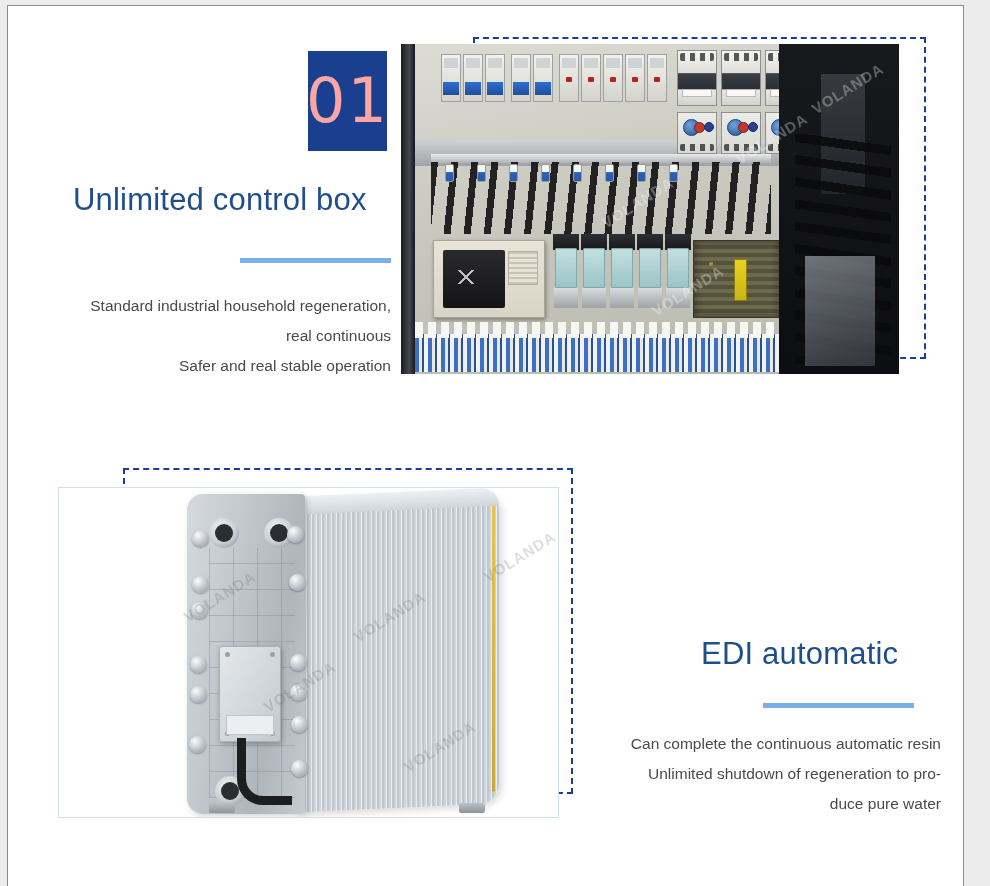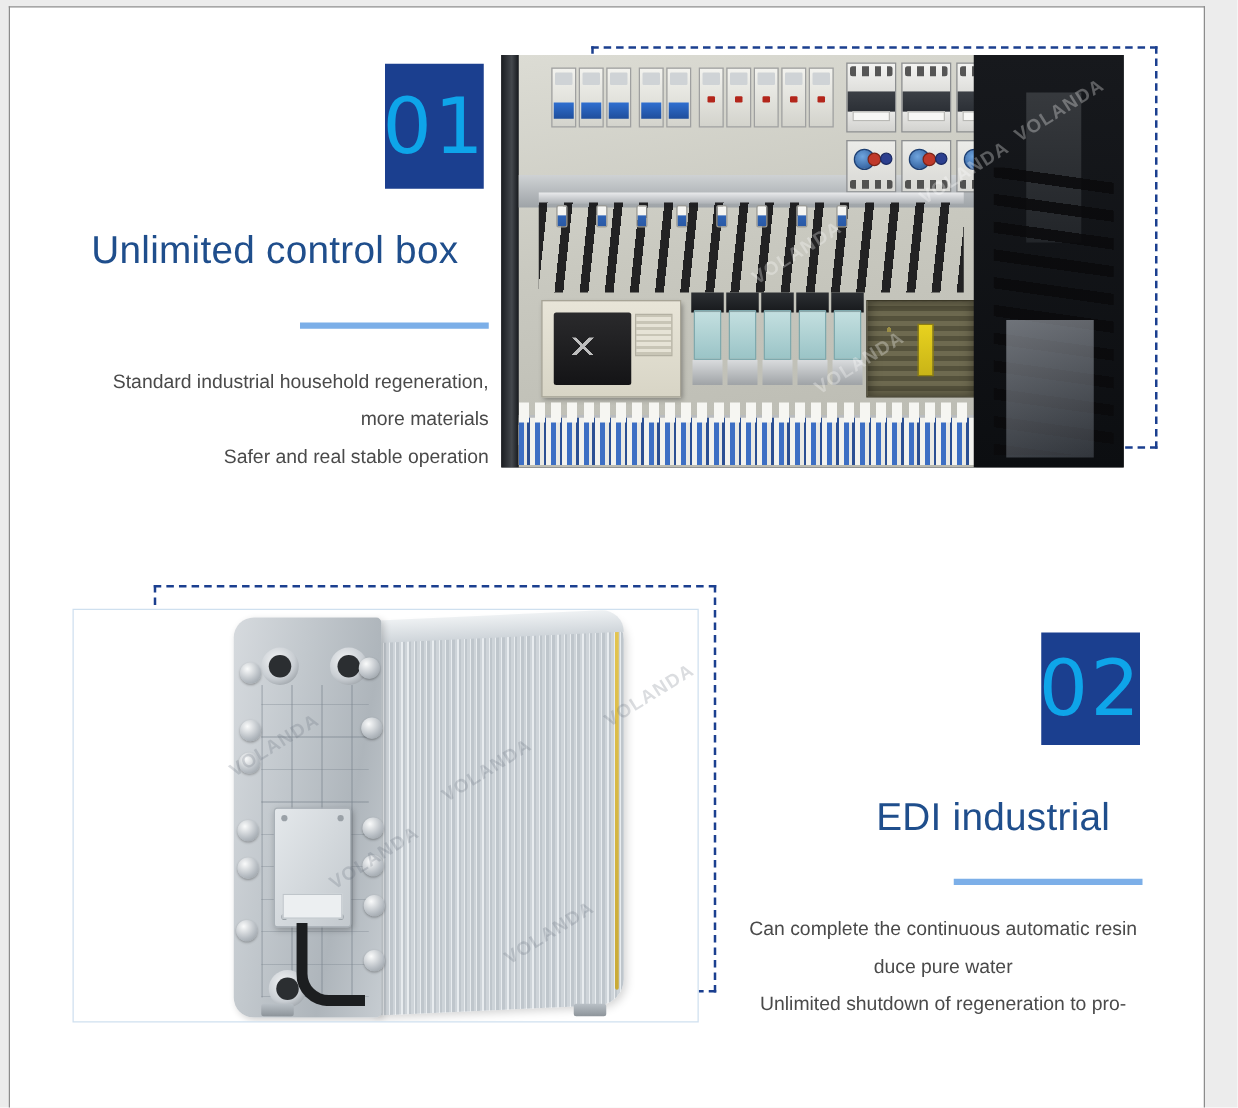--- a/index.html
+++ b/index.html
@@ -14,21 +14,21 @@
     border-left:1px solid #8c8c8c;
     border-right:1px solid #8c8c8c;
     border-top:1px solid #8c8c8c;
     box-sizing:border-box;
   }
 
   
   .badge{
     position:absolute;
     background:#1b3f8f;
-    color:#0ea5e9;
+    color:#fca5a5;
     font-size:62px;
     letter-spacing:2px;
     font-weight:400;
     display:flex;align-items:center;justify-content:center;
     line-height:1;
     font-family:"DejaVu Sans",sans-serif;
   }
   .heading{
     position:absolute;
     color:#1f4e8c;
@@ -332,38 +332,38 @@
   }
 
   
   #badge1{left:300px;top:45px;width:79px;height:100px;}
   #badge2{left:825px;top:500px;width:79px;height:90px;}
   #head1{left:65px;top:176px;}
   #head2{left:693px;top:630px;}
   #div1{left:232px;top:252px;width:151px;}
   #div2{left:755px;top:697px;width:151px;}
   #desc1{left:35px;top:285px;width:348px;}
-  #desc2{left:560px;top:723px;width:373px;text-align:center;}
+  #desc2{left:560px;top:723px;width:373px;}
   #dash1{left:465px;top:31px;width:453px;height:322px;}
   #dash2{left:115px;top:462px;width:450px;height:326px;}
 </style>
 </head>
 <body>
 
 <div class="page">
 
   <div class="badge" id="badge1">01</div>
 
   <div class="heading" id="head1">Unlimited control box</div>
 
   <div class="divider" id="div1"></div>
 
   <div class="desc" id="desc1">
     <div>Standard industrial household regeneration,</div>
-    <div>more materials</div>
+    <div>real continuous</div>
     <div>Safer and real stable operation</div>
   </div>
 
   <div class="dashframe" id="dash1"></div>
 
   <div class="photo" id="photo1">
     <div class="cab-left"></div>
     <div class="backplate"></div>
     <div class="plate-grey"></div>
     <div class="plate-grey2"></div>
@@ -532,25 +532,24 @@
     <div class="foot" style="left:150px;"></div>
     <div class="foot" style="left:400px;"></div>
 
     <div class="watermark dark" style="left:120px;top:100px;">VOLANDA</div>
     <div class="watermark dark" style="left:200px;top:190px;">VOLANDA</div>
     <div class="watermark dark" style="left:290px;top:120px;">VOLANDA</div>
     <div class="watermark dark" style="left:340px;top:250px;">VOLANDA</div>
     <div class="watermark dark" style="left:420px;top:60px;">VOLANDA</div>
   </div>
 
-  <div class="badge" id="badge2">02</div>
-
-  <div class="heading" id="head2">EDI industrial</div>
+
+  <div class="heading" id="head2">EDI automatic</div>
 
   <div class="divider" id="div2"></div>
 
   <div class="desc" id="desc2">
     <div>Can complete the continuous automatic resin</div>
+    <div>Unlimited shutdown of regeneration to pro-</div>
     <div>duce pure water</div>
-    <div>Unlimited shutdown of regeneration to pro-</div>
   </div>
 
 </div>
 
 </body></html>

